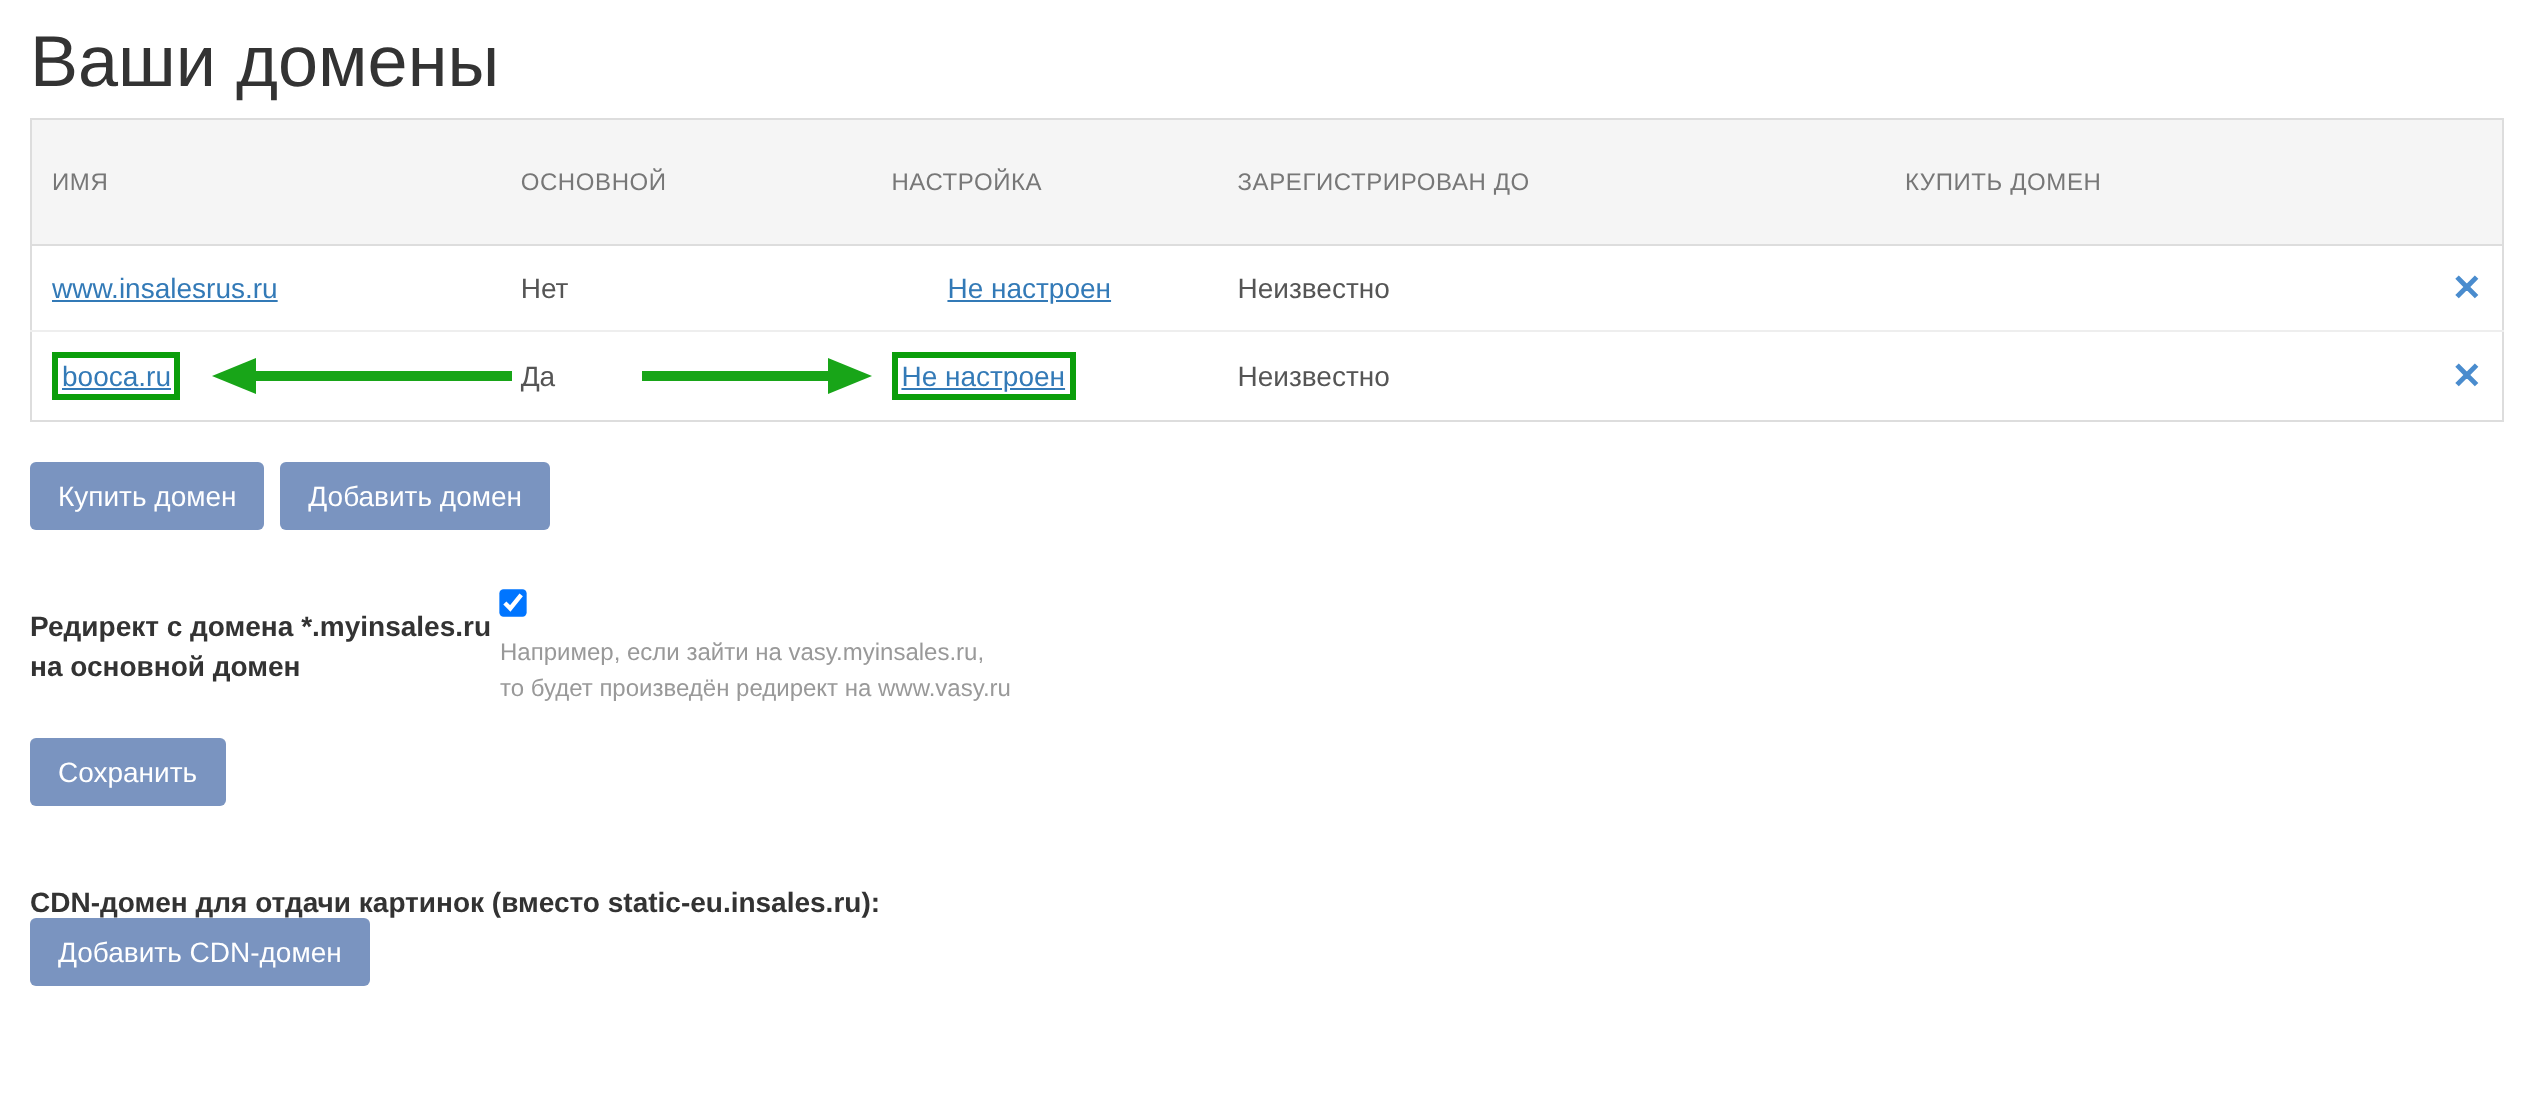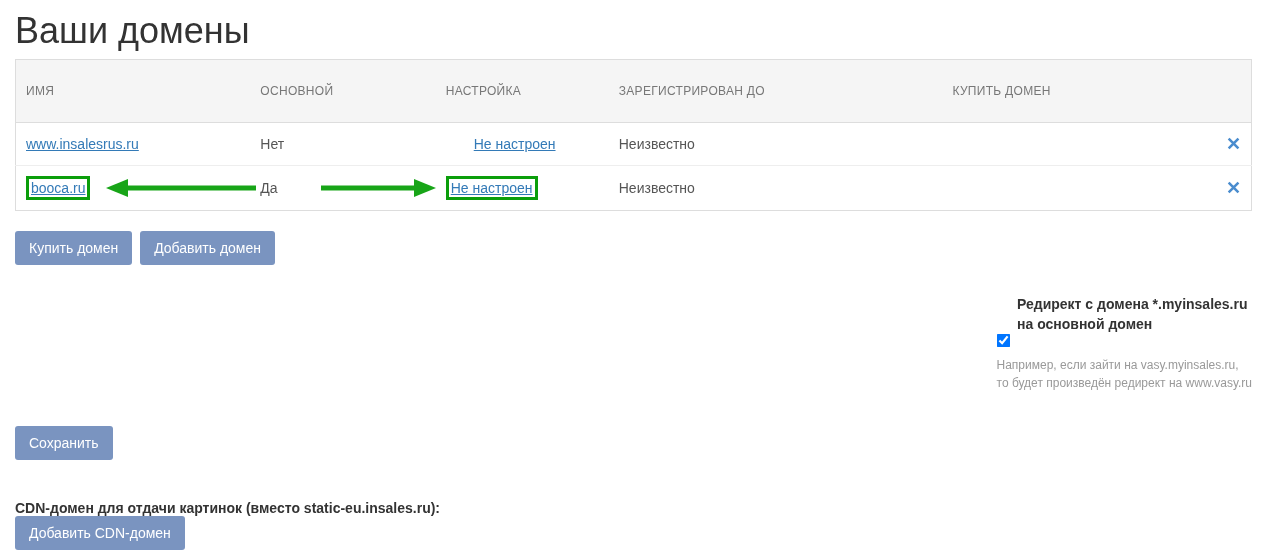--- a/index.html
+++ b/index.html
@@ -11,21 +11,21 @@
     .table tbody tr:last-child td { border-bottom: none; }
     .col-name { width: 19%; padding-left: 10px; }
     .col-main { width: 15%; }
     .col-setup { width: 14%; }
     .col-reg { width: 27%; }
     .col-buy { width: 22%; }
     .col-actions { width: 3%; text-align: right; padding-right: 14px; }
     a.link { color: #337ab7; text-decoration: underline; }
     .btn { display: inline-block; background: #7a94c0; color: #fff; border: none; border-radius: 3px; padding: 9px 14px; font-size: 14px; cursor: pointer; margin-right: 4px; }
     .btn-row { margin-bottom: 30px; }
-    .form-group { display: flex; align-items: flex-end; margin-bottom: 34px; flex-direction: column; }
+    .form-group { display: flex; align-items: center; margin-bottom: 16px; }
     .form-label { width: 235px; font-weight: 700; font-size: 14px; color: #333; line-height: 1.4; }
     .form-control { flex: 1; }
     .help-text { color: #999; font-size: 12px; line-height: 1.5; margin-top: 6px; }
     .section-heading { font-weight: 700; font-size: 14px; color: #333; }
     .close-icon { color: #4a8cce; font-size: 18px; cursor: pointer; font-weight: 700; }
     .highlight-box { display: inline-block; border: 3px solid #0b9e0b; padding: 1px 2px; }
     .arrow-wrap { position: relative; display: inline-block; }
     .arrow-svg { position: absolute; top: 50%; transform: translateY(-50%); }
     input[type="checkbox"] { transform: scale(1.05); cursor: pointer; }
   </style>

